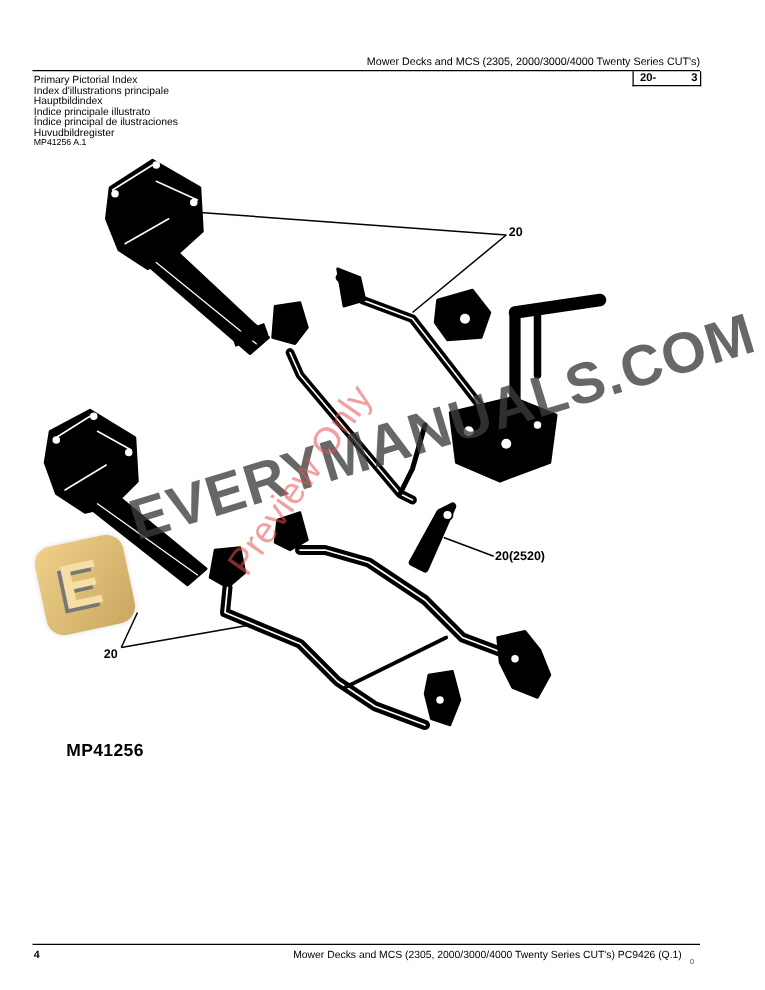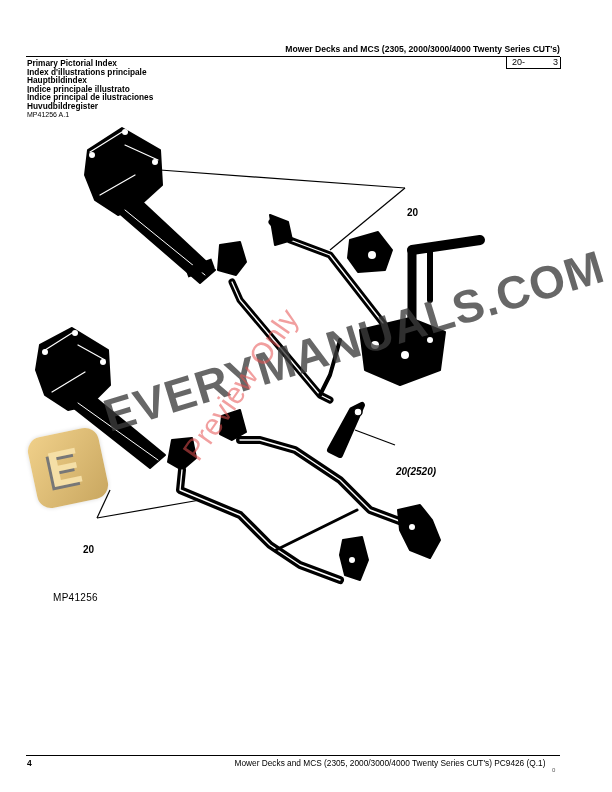--- a/index.html
+++ b/index.html
@@ -1,28 +1,28 @@
 <!DOCTYPE html>
 <html><head>
   <meta charset="utf-8">
   <style>
     html, body { margin: 0; padding: 0; background: #ffffff; }
     body { width: 612px; height: 792px; position: relative; overflow: hidden; font-family: "Liberation Sans", sans-serif; color: #000; }
     .abs { position: absolute; }
-    .hdr-title { left: 250px; top: 44px; width: 310px; text-align: right; font-size: 8.6px; font-weight: bold; white-space: nowrap; }
+    .hdr-title { left: 250px; top: 44px; width: 310px; text-align: right; font-size: 8.6px; font-weight: normal; white-space: nowrap; }
     .hdr-rule { left: 26px; top: 56px; width: 534px; height: 1px; background: #000; }
-    .page-box { left: 506px; top: 57px; width: 53px; height: 11px; border: 1px solid #000; border-top: none; font-size: 9px; }
+    .page-box { left: 506px; top: 57px; width: 53px; height: 11px; border: 1px solid #000; border-top: none; font-size: 9px; font-weight: bold; }
     .page-box .sec { position: absolute; left: 5px; top: 0px; }
     .page-box .num { position: absolute; right: 2px; top: 0px; }
-    .index-titles { left: 27px; top: 59px; font-size: 8.3px; font-weight: bold; line-height: 8.6px; }
+    .index-titles { left: 27px; top: 59px; font-size: 8.3px; font-weight: normal; line-height: 8.6px; }
     .index-titles div { white-space: nowrap; }
     .fig-ref { left: 27px; top: 111px; font-size: 7px; }
     .illus { left: 0; top: 0; width: 612px; height: 792px; }
-    .callout { font-size: 10px; font-weight: bold; white-space: nowrap; margin-top: 26px; }
-    .mp-label { left: 41px; top: 592px; font-size: 10px; font-weight: normal; letter-spacing: 0.3px; padding-left: 12px; }
+    .callout { font-size: 10px; font-weight: bold; white-space: nowrap; }
+    .mp-label { left: 41px; top: 592px; font-size: 14px; font-weight: bold; letter-spacing: 0.3px; padding-left: 12px; }
     .ftr-rule { left: 26px; top: 755px; width: 534px; height: 1px; background: #000; }
     .ftr-page { left: 27px; top: 758px; font-size: 8.5px; font-weight: bold; }
     .ftr-text { left: 220px; top: 758px; width: 340px; text-align: center; font-size: 8.3px; white-space: nowrap; }
     .ftr-sub { left: 552px; top: 767px; font-size: 6px; color: #555; }
     .wm-text { left: 105px; top: 390px; font-size: 46px; font-weight: bold; color: rgba(60,60,60,0.78); transform: rotate(-17deg); transform-origin: left center; letter-spacing: 1px; white-space: nowrap; }
     .wm-preview { left: 190px; top: 440px; font-size: 30px; color: rgba(230,80,80,0.55); transform: rotate(-55deg); transform-origin: left center; white-space: nowrap; }
     .wm-logo { left: 32px; top: 432px; width: 72px; height: 72px; border-radius: 14px; background: linear-gradient(135deg, #f0d08a, #c9a760); transform: rotate(-12deg); box-shadow: 0 0 4px rgba(0,0,0,0.15); }
     .wm-logo span { position: absolute; left: 16px; top: 6px; font-size: 50px; font-weight: bold; color: #f5dfa6; text-shadow: -3px 3px 0 #777; }
   </style>
 </head>
@@ -114,21 +114,21 @@
   <g stroke="#000" stroke-width="1.2" fill="none">
     <path d="M160 170 L405 188"></path>
     <path d="M405 188 L330 250"></path>
     <path d="M355 430 L395 445"></path>
     <path d="M110 490 L97 518"></path>
     <path d="M97 518 L200 500"></path>
   </g>
 </svg>
 
 <div class="abs callout" style="left:407px; top:181px;">20</div>
-<div class="abs callout" style="left:396px; top:440px;font-style:italic;">20(2520)</div>
+<div class="abs callout" style="left:396px; top:440px;">20(2520)</div>
 <div class="abs callout" style="left:83px; top:518px;">20</div>
 
 <div class="abs mp-label">MP41256</div>
 
 <div class="abs wm-logo">
   <span>E</span>
 </div>
 <div class="abs wm-text">EVERYMANUALS.COM</div>
 <div class="abs wm-preview">Preview Only</div>
 

